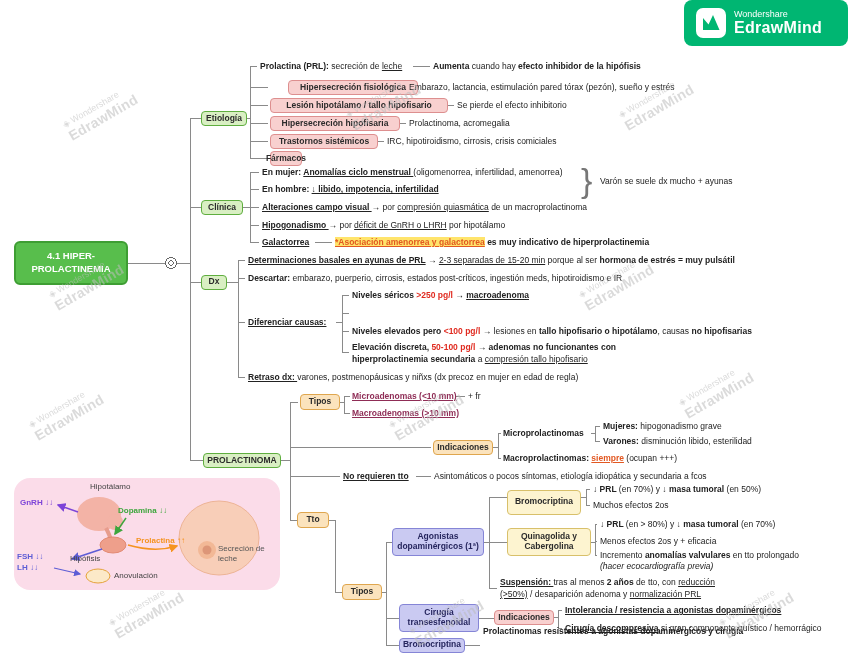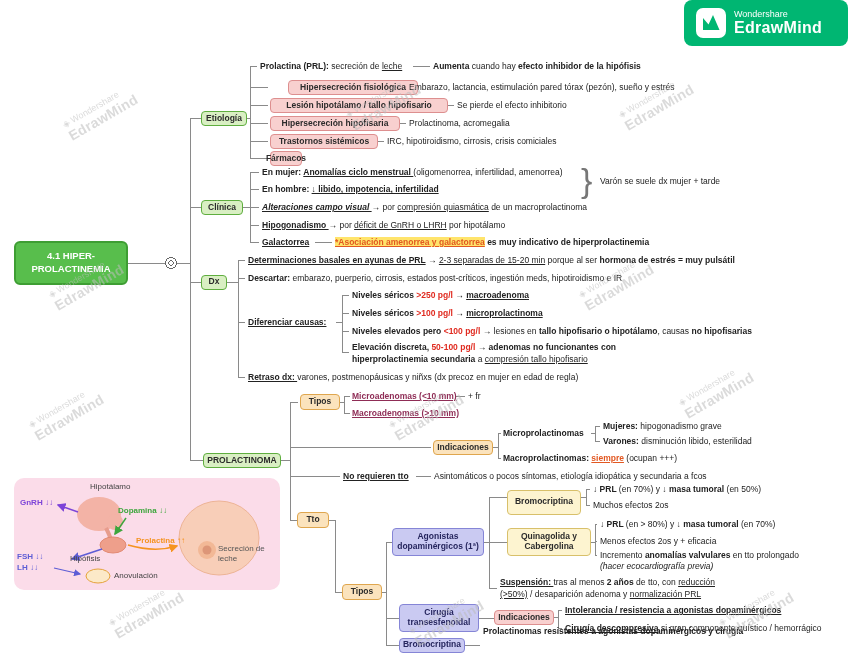--- a/index.html
+++ b/index.html
@@ -14,21 +14,21 @@
   .orange{background:#fbe3bd;border-color:#dfa64e}
   .blue{background:#cacaf2;border-color:#8585d6;color:#26265e}
   .yellow{background:#fdf4d0;border-color:#d8c06a}
   #root{position:absolute;left:14px;top:241px;width:114px;height:44px;background:#58be4c;border:2px solid #3e9e33;
         border-radius:6px;color:#fff;font-weight:bold;font-size:9.5px;display:flex;align-items:center;justify-content:center;
         text-align:center;line-height:1.35;z-index:3;padding:0 6px;box-sizing:border-box}
   #logo{position:absolute;right:0;top:0;width:164px;height:46px;background:#00b672;border-radius:8px;display:flex;align-items:center;z-index:6}
   .wm{position:absolute;transform:rotate(-30deg);color:#bdbdbd;opacity:.55;z-index:5;pointer-events:none}
   .wm-top{font-size:9px;display:block}
   .wm-bot{font-size:14px;font-weight:bold;display:block;letter-spacing:.3px}
-  #fig{position:absolute;left:14px;top:478px;width:266px;height:112px;background:#fbdce9;border-radius:10px;z-index:2}
+  #fig{position:absolute;left:14px;top:478px;width:266px;height:112px;background:#fbdce9;border-radius:16px;z-index:2}
   .fl{position:absolute;font-size:8px;line-height:10px;white-space:nowrap;z-index:3}
   svg.lines{position:absolute;left:0;top:0;z-index:1}
   .brace{position:absolute;font-size:34px;font-weight:300;color:#777;z-index:3;line-height:36px}
 </style>
 </head>
 <body>
 
 <div id="canvas">
 
   <svg class="lines" width="848" height="662" shape-rendering="crispEdges">
@@ -127,31 +127,30 @@
   <div class="box pink" style="left:270px;top:134px;width:108px;height:15px">Trastornos sistémicos</div>
   <div class="box pink" style="left:270px;top:151px;width:32px;height:15px">Fármacos</div>
   <div class="t" style="left:409px;top:81px"><span>Embarazo, lactancia, estimulación pared tórax (pezón), sueño y estrés</span></div>
   <div class="t" style="left:457px;top:99px"><span>Se pierde el efecto inhibitorio</span></div>
   <div class="t" style="left:409px;top:117px"><span>Prolactinoma, acromegalia</span></div>
   <div class="t" style="left:387px;top:135px"><span>IRC, hipotiroidismo, cirrosis, crisis comiciales</span></div>
 
   <div class="t" style="left:262px;top:166px"><span style="font-weight: 700;">En mujer: </span><span style="font-weight: 700; text-decoration: underline;">Anomalías ciclo menstrual </span><span>(oligomenorrea, infertilidad, amenorrea)</span></div>
   <div class="t" style="left:262px;top:183px"><span style="font-weight: 700;">En hombre: </span><span style="font-weight: 700; text-decoration: underline;">↓ libido, impotencia, infertilidad</span></div>
   <div class="brace" style="left:581px;top:162px">}</div>
-  <div class="t" style="left:600px;top:175px"><span>Varón se suele dx mujer + tarde</span></div>
-  <div class="t" style="left:262px;top:201px"><span style="font-weight: 700; text-decoration: underline; font-style: italic;">Alteraciones campo visual </span><span>→ por </span><span style="text-decoration: underline;">compresión quiasmática</span><span> de un macroprolactinoma</span></div>
+  <div class="t" style="left:600px;top:175px"><span>Varón se suele dx mucho + ayunas</span></div>
+  <div class="t" style="left:262px;top:201px"><span style="font-weight: 700; text-decoration: underline;">Alteraciones campo visual </span><span>→ por </span><span style="text-decoration: underline;">compresión quiasmática</span><span> de un macroprolactinoma</span></div>
   <div class="t" style="left:262px;top:219px"><span style="font-weight: 700; text-decoration: underline;">Hipogonadismo </span><span>→ por </span><span style="text-decoration: underline;">déficit de GnRH o LHRH</span><span> por hipotálamo</span></div>
   <div class="t" style="left:262px;top:236px"><span style="font-weight: 700; text-decoration: underline;">Galactorrea</span></div>
   <div class="t" style="left:335px;top:236px"><span style="font-weight: 700; text-decoration: underline; color: rgb(226, 88, 34); background-color: rgb(255, 228, 107);">*Asociación amenorrea y galactorrea</span><span style="font-weight: 700;"> es muy indicativo de hiperprolactinemia</span></div>
 
   <div class="t" style="left:248px;top:254px"><span style="font-weight: 700; text-decoration: underline;">Determinaciones basales en ayunas de PRL</span><span> → </span><span style="text-decoration: underline;">2-3 separadas de 15-20 min</span><span> porque al ser </span><span style="font-weight: 700;">hormona de estrés = muy pulsátil</span></div>
   <div class="t" style="left:248px;top:272px"><span style="font-weight: 700;">Descartar: </span><span>embarazo, puerperio, cirrosis, estados post-críticos, ingestión meds, hipotiroidismo e IR</span></div>
   <div class="t" style="left:248px;top:316px"><span style="font-weight: 700; text-decoration: underline;">Diferenciar causas:</span></div>
   <div class="t" style="left:352px;top:289px"><span style="font-weight: 700;">Niveles séricos </span><span style="font-weight: 700; color: rgb(224, 43, 32);">&gt;250 pg/l</span><span> → </span><span style="font-weight: 700; text-decoration: underline;">macroadenoma</span></div>
-  <div class="t" style="left:352px;top:307px"><span style="font-weight: 700;">Niveles séricos </span><span style="font-weight: 700; color: rgb(224, 43, 32);">&gt;100 pg/l</span><span> → </span><span style="font-weight: 700; text-decoration: underline;">microprolactinoma</span></div>
   <div class="t" style="left:352px;top:325px"><span style="font-weight: 700;">Niveles elevados pero </span><span style="font-weight: 700; color: rgb(224, 43, 32);">&lt;100 pg/l</span><span> → lesiones en </span><span style="font-weight: 700;">tallo hipofisario o hipotálamo</span><span>, causas </span><span style="font-weight: 700;">no hipofisarias</span></div>
   <div class="t wrap" style="left:352px;top:341px;width:302px"><span style="font-weight: 700;">Elevación discreta, </span><span style="font-weight: 700; color: rgb(224, 43, 32);">50-100 pg/l</span><span> → </span><span style="font-weight: 700;">adenomas no funcionantes con hiperprolactinemia secundaria</span><span> a </span><span style="text-decoration: underline;">compresión tallo hipofisario</span></div>
   <div class="t" style="left:248px;top:371px"><span style="font-weight: 700; text-decoration: underline;">Retraso dx: </span><span>varones, postmenopáusicas y niñxs (dx precoz en mujer en edad de regla)</span></div>
 
   <div class="box orange" style="left:300px;top:394px;width:40px;height:16px">Tipos</div>
   <div class="t" style="left:352px;top:390px"><span style="font-weight: 700; text-decoration: underline; color: rgb(143, 45, 86);">Microadenomas (&lt;10 mm)</span></div>
   <div class="t" style="left:468px;top:390px"><span>+ fr</span></div>
   <div class="t" style="left:352px;top:407px"><span style="font-weight: 700; text-decoration: underline; color: rgb(143, 45, 86);">Macroadenomas (&gt;10 mm)</span></div>
 
   <div class="box orange" style="left:433px;top:440px;width:60px;height:15px">Indicaciones</div>

